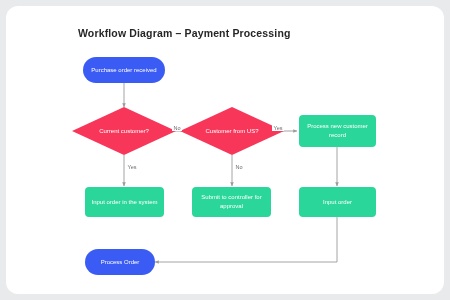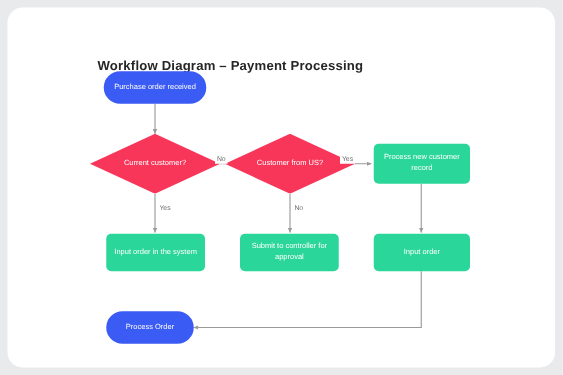--- a/index.html
+++ b/index.html
@@ -24,21 +24,20 @@
 
   #diagram-title {
     position: absolute;
     left: 78px;
     top: 27px;
     font-size: 10.5px;
     font-weight: bold;
     color: #262626;
     letter-spacing: 0.15px;
     white-space: nowrap;
-    margin-top: 20px;
   }
 
   #graph-layer {
     position: absolute;
     left: 0;
     top: 0;
     width: 450px;
     height: 300px;
   }
 

